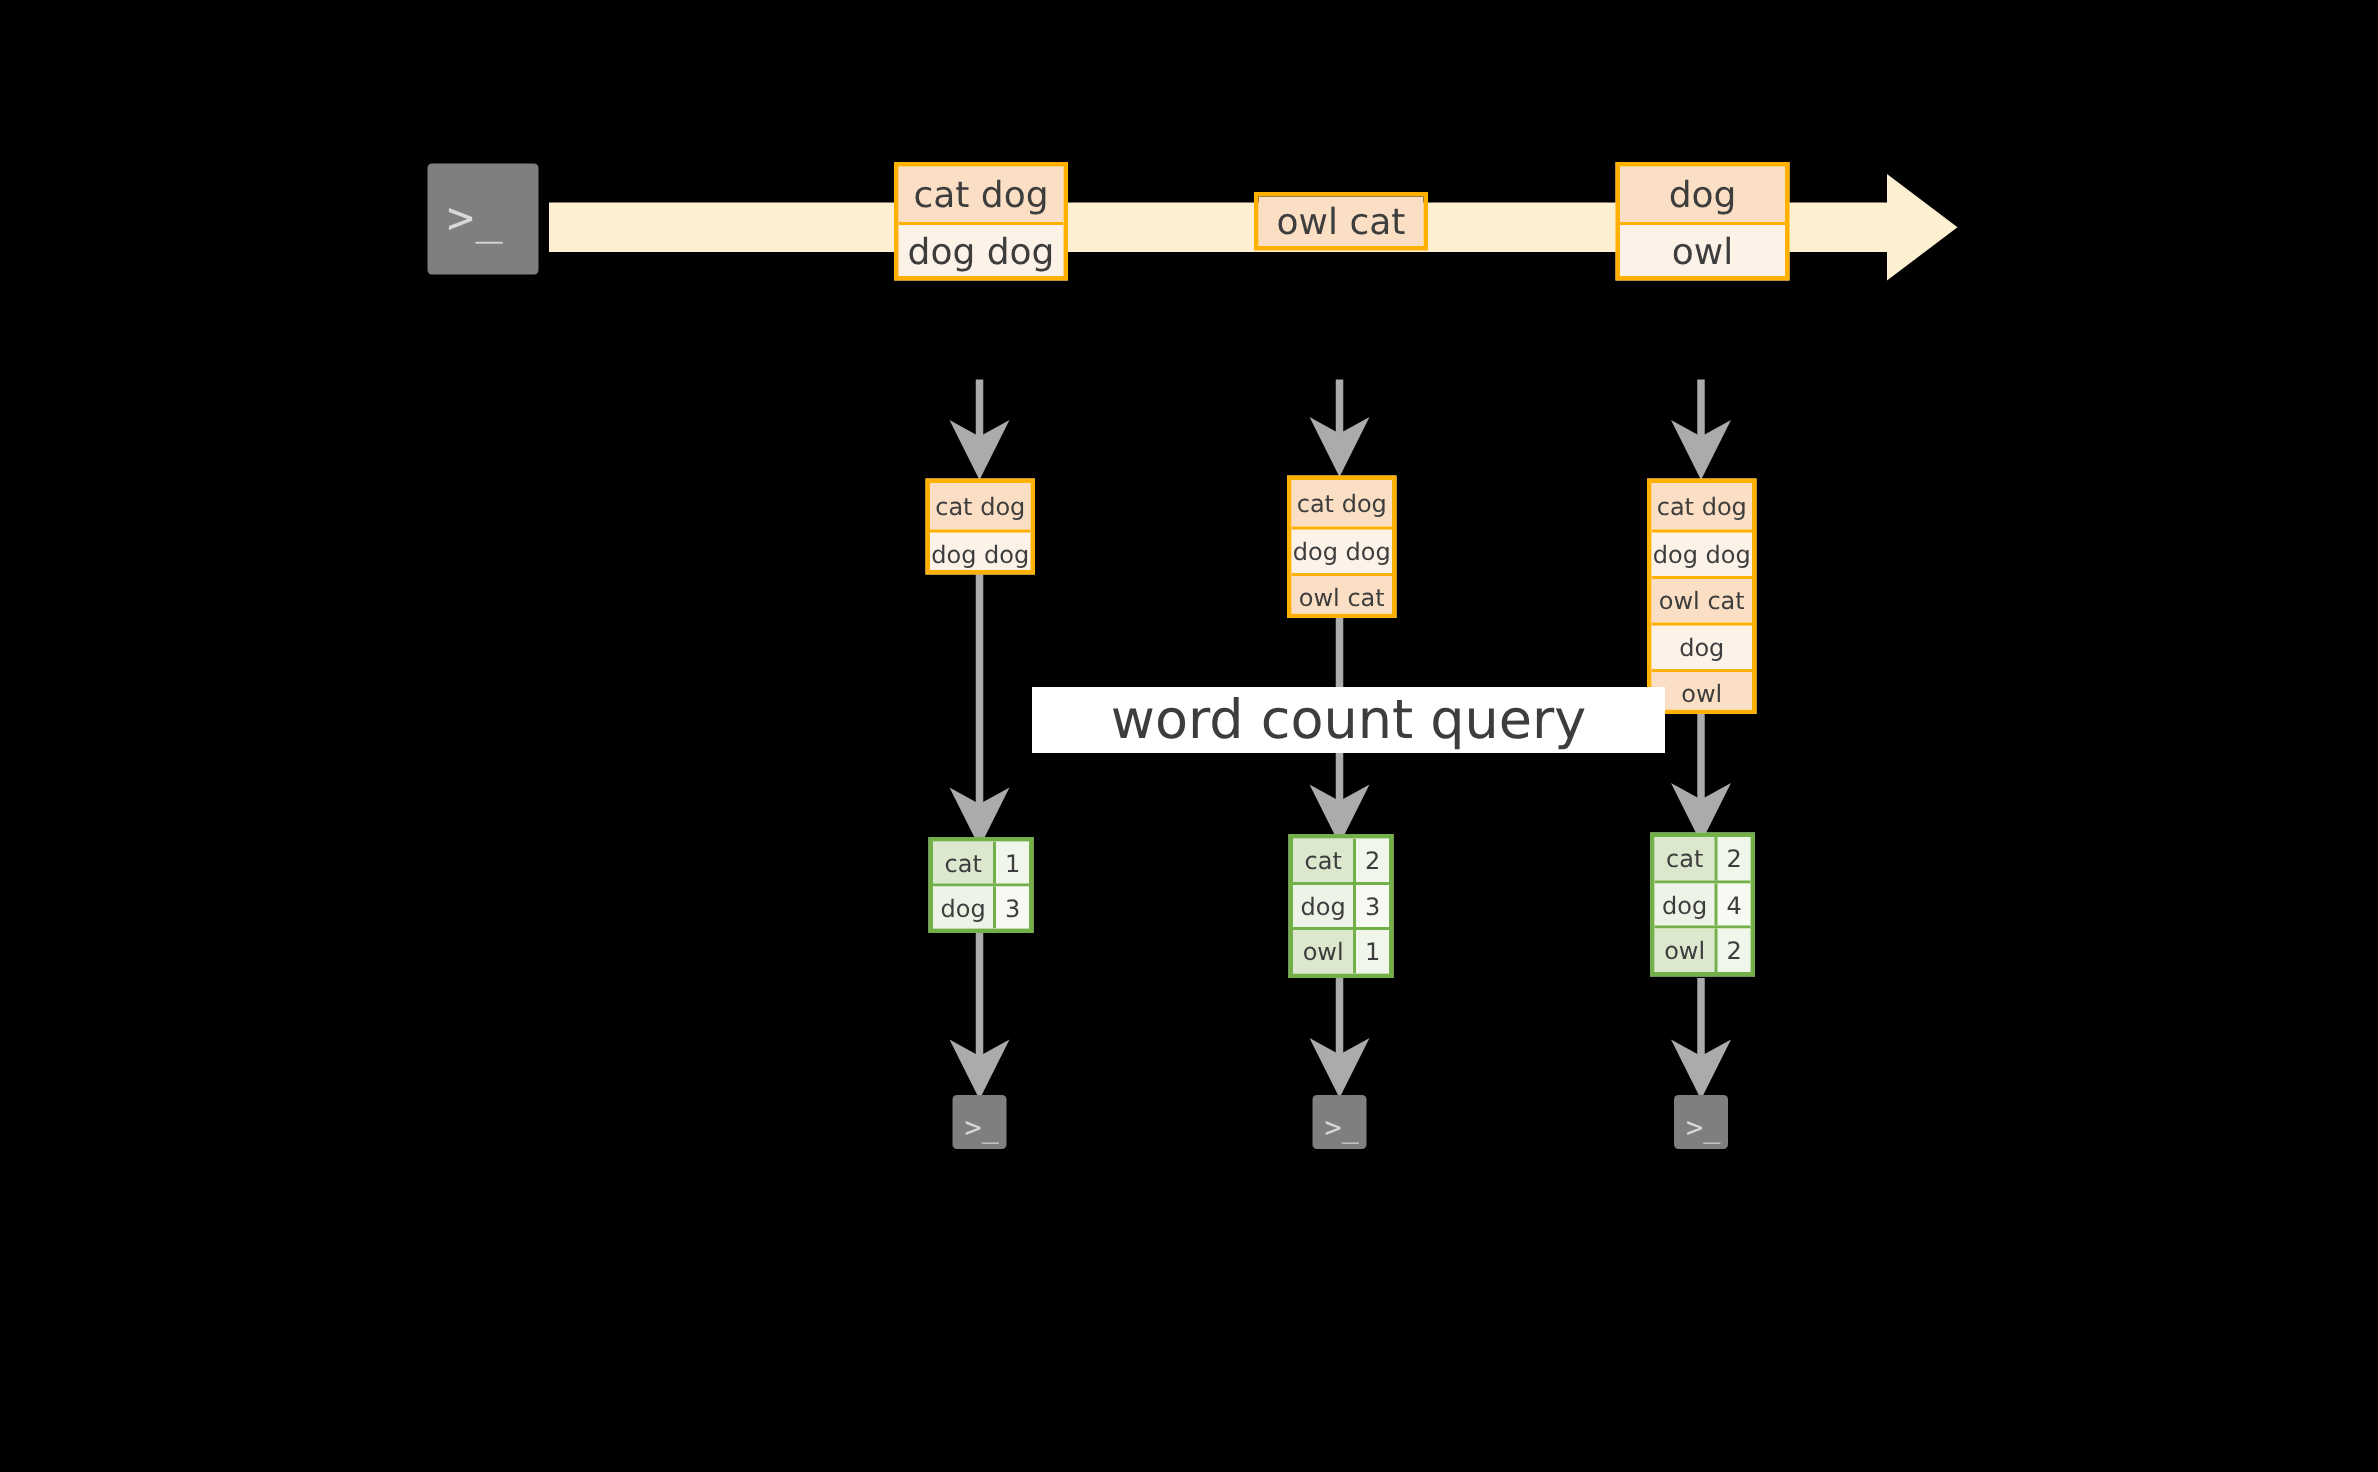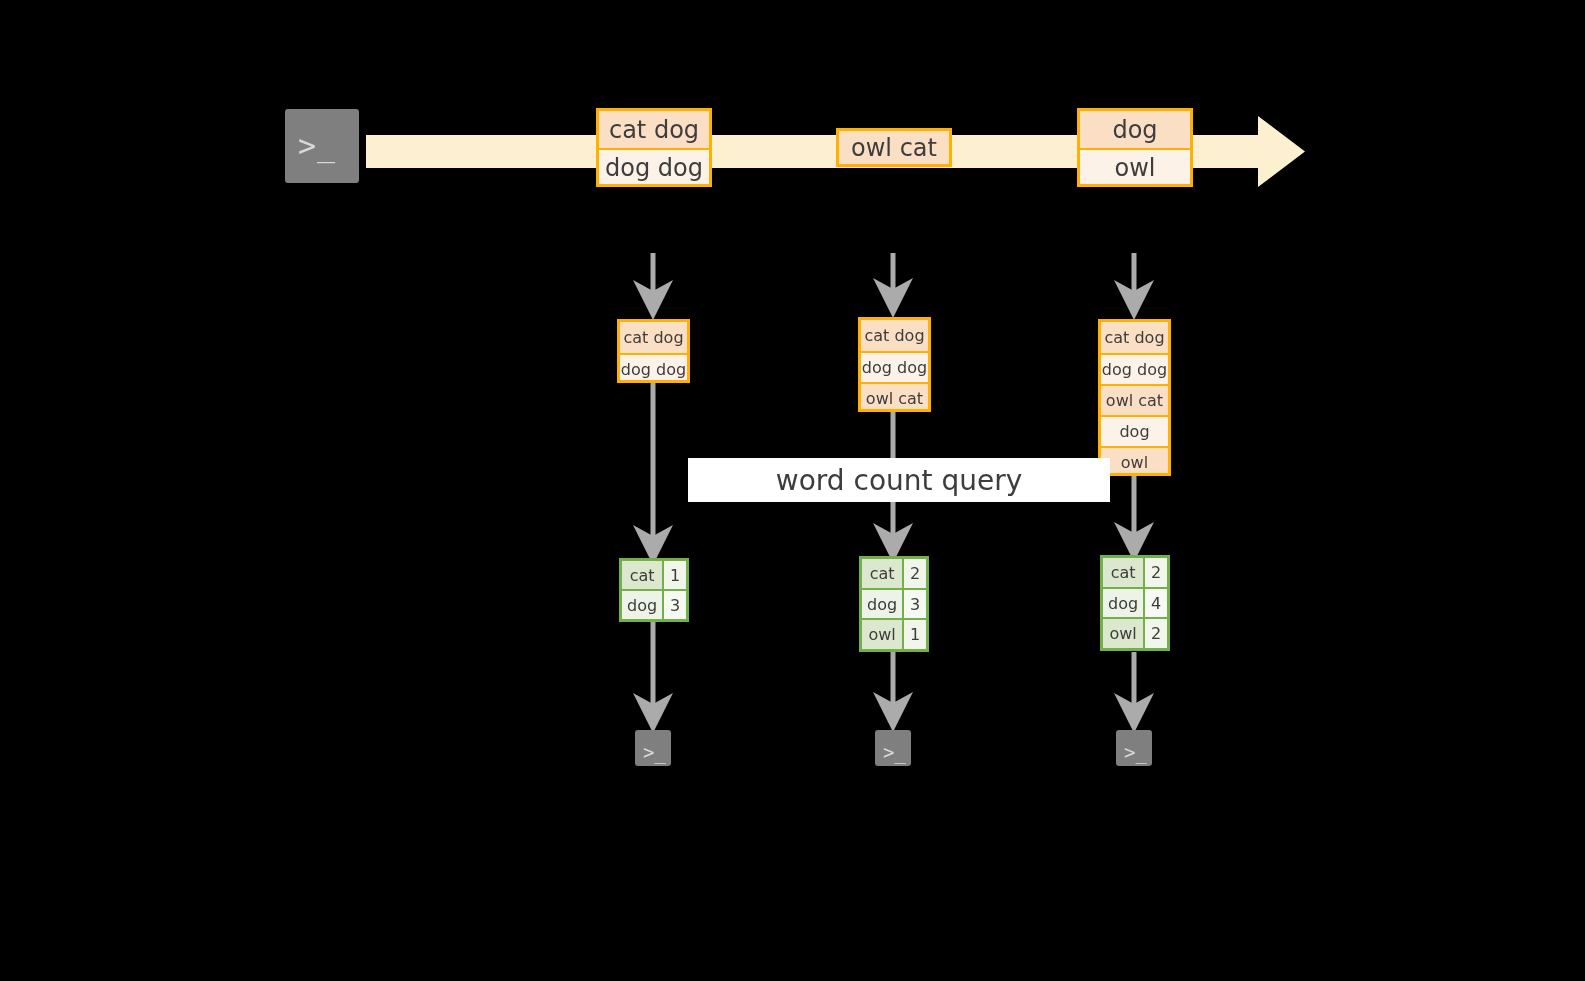--- a/index.html
+++ b/index.html
@@ -132,21 +132,21 @@
     left: 688px;
     top: 458px;
     width: 422px;
     height: 44px;
     background: #FFFFFF;
     display: flex;
     align-items: center;
     justify-content: center;
   }
   #query-banner .label {
-    font-size: 28px;
+    font-size: 36px;
     color: #3d3d3d;
     white-space: nowrap;
   }
 </style>
 </head>
 <body>
 
 <div id="canvas">
 
   <svg id="svg-layer" viewBox="0 0 1585 981" xmlns="http://www.w3.org/2000/svg">

